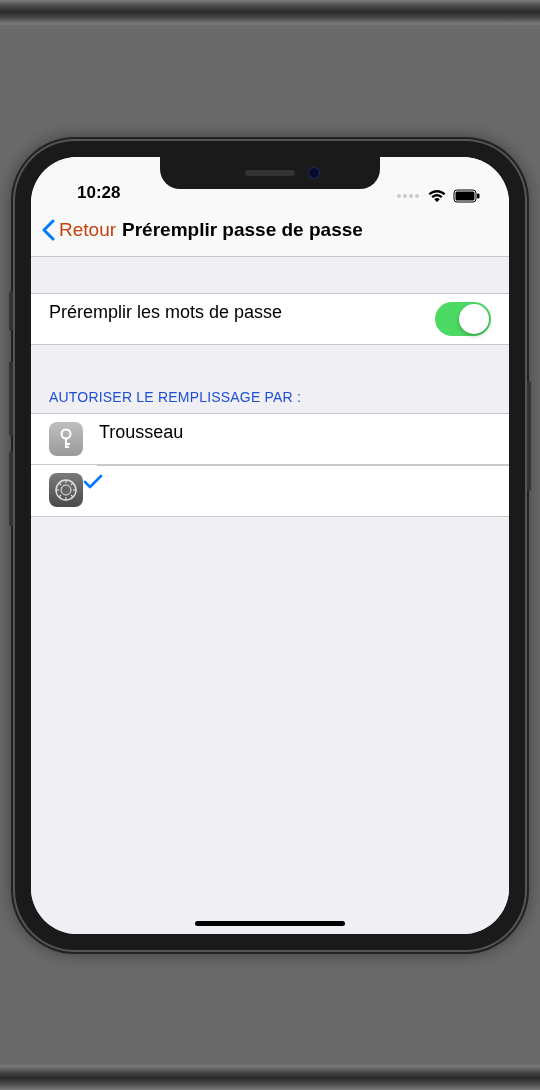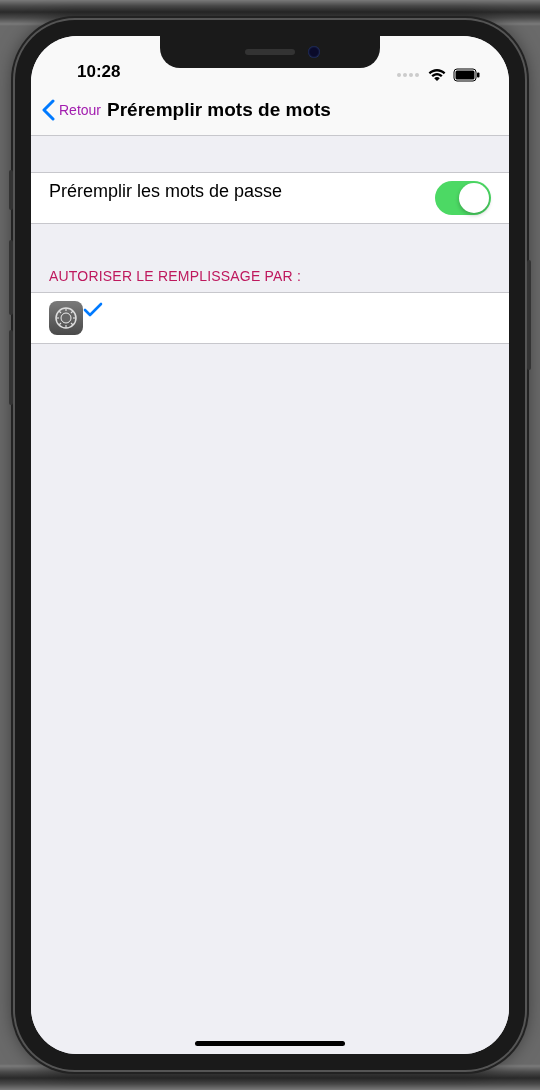--- a/index.html
+++ b/index.html
@@ -13,21 +13,21 @@
       width: 540px;
       height: 1090px;
       background: linear-gradient(to bottom, #7a7a7a 0px, #4a4a4a 6px, #2a2a2a 12px, #4a4a4a 18px, #7a7a7a 24px, #6a6a6a 26px, #6a6a6a calc(100% - 26px), #7a7a7a calc(100% - 24px), #4a4a4a calc(100% - 18px), #2a2a2a calc(100% - 12px), #4a4a4a calc(100% - 6px), #7a7a7a 100%);
       display: flex;
       align-items: center;
       justify-content: center;
       position: relative;
     }
     .device-frame {
       width: 510px;
-      height: 1050px;
+      height: 809px;
       background: #1a1a1a;
       border-radius: 60px;
       padding: 16px;
       box-shadow: 0 0 0 2px #555, 0 0 0 4px #222, 0 0 20px rgba(0,0,0,0.6);
       position: relative;
     }
     .side-button {
       position: absolute;
       background: #333;
       width: 4px;
@@ -120,22 +120,22 @@
       background: #f9f9f9;
       border-bottom: 0.5px solid #c7c7cc;
       display: flex;
       align-items: center;
       padding: 0 10px;
       z-index: 4;
     }
     .back-button {
       display: flex;
       align-items: center;
-      color: #a21caf;
-      font-size: 14px;
+      color: #c2410c;
+      font-size: 19px;
       gap: 4px;
       cursor: pointer;
       flex-shrink: 0;
     }
     .nav-title {
       font-size: 19px;
       font-weight: 600;
       color: #000;
       margin-left: 6px;
       white-space: nowrap;
@@ -147,21 +147,21 @@
       right: 0;
       bottom: 0;
       background: #efeff4;
       overflow-y: auto;
     }
     .group-spacer {
       height: 36px;
     }
     .group-header {
       font-size: 14px;
-      color: #be185d;
+      color: #1d4ed8;
       padding: 8px 18px;
       text-transform: uppercase;
       letter-spacing: 0.2px;
     }
     .cell {
       background: #fff;
       min-height: 52px;
       display: flex;
       align-items: flex-start;
       padding: 8px 18px;
@@ -268,36 +268,47 @@
       </div>
     </div>
 
     <div class="nav-bar">
       <div class="back-button">
         <svg width="14" height="22" viewBox="0 0 14 22">
           <path d="M12 2 L3 11 L12 20" stroke="#007aff" stroke-width="3" fill="none" stroke-linecap="round" stroke-linejoin="round"></path>
         </svg>
         <span>Retour</span>
       </div>
-      <div class="nav-title">Préremplir mots de mots</div>
+      <div class="nav-title">Préremplir passe de passe</div>
     </div>
 
     <div class="content">
       <div class="group-spacer"></div>
 
       <div class="cell">
         <div class="cell-label">Préremplir les mots de passe</div>
         <div class="toggle">
           <div class="toggle-knob"></div>
         </div>
       </div>
 
       <div class="group-spacer"></div>
       <div class="group-header">AUTORISER LE REMPLISSAGE PAR :</div>
 
+      <div class="cell cell-with-icon">
+        <div class="app-icon" style="background:linear-gradient(#bfbfbf,#9a9a9a);">
+          <svg width="20" height="22" viewBox="0 0 20 22">
+            <circle cx="10" cy="6" r="4.5" fill="none" stroke="#fff" stroke-width="2"></circle>
+            <rect x="9" y="10" width="2" height="10" fill="#fff"></rect>
+            <rect x="9" y="15" width="5" height="2" fill="#fff"></rect>
+            <rect x="9" y="18" width="4" height="2" fill="#fff"></rect>
+          </svg>
+        </div>
+        <div class="cell-label">Trousseau</div>
+      </div>
 
       <div class="cell cell-with-icon">
         <div class="app-icon" style="background:linear-gradient(#7a7a7a,#4a4a4a);">
           <svg width="26" height="26" viewBox="0 0 26 26">
             <circle cx="13" cy="13" r="10" fill="none" stroke="#ddd" stroke-width="1.5"></circle>
             <circle cx="13" cy="13" r="5" fill="#666" stroke="#eee" stroke-width="1"></circle>
             <g stroke="#ddd" stroke-width="1.2">
               <line x1="13" y1="3" x2="13" y2="6"></line>
               <line x1="13" y1="20" x2="13" y2="23"></line>
               <line x1="3" y1="13" x2="6" y2="13"></line>

